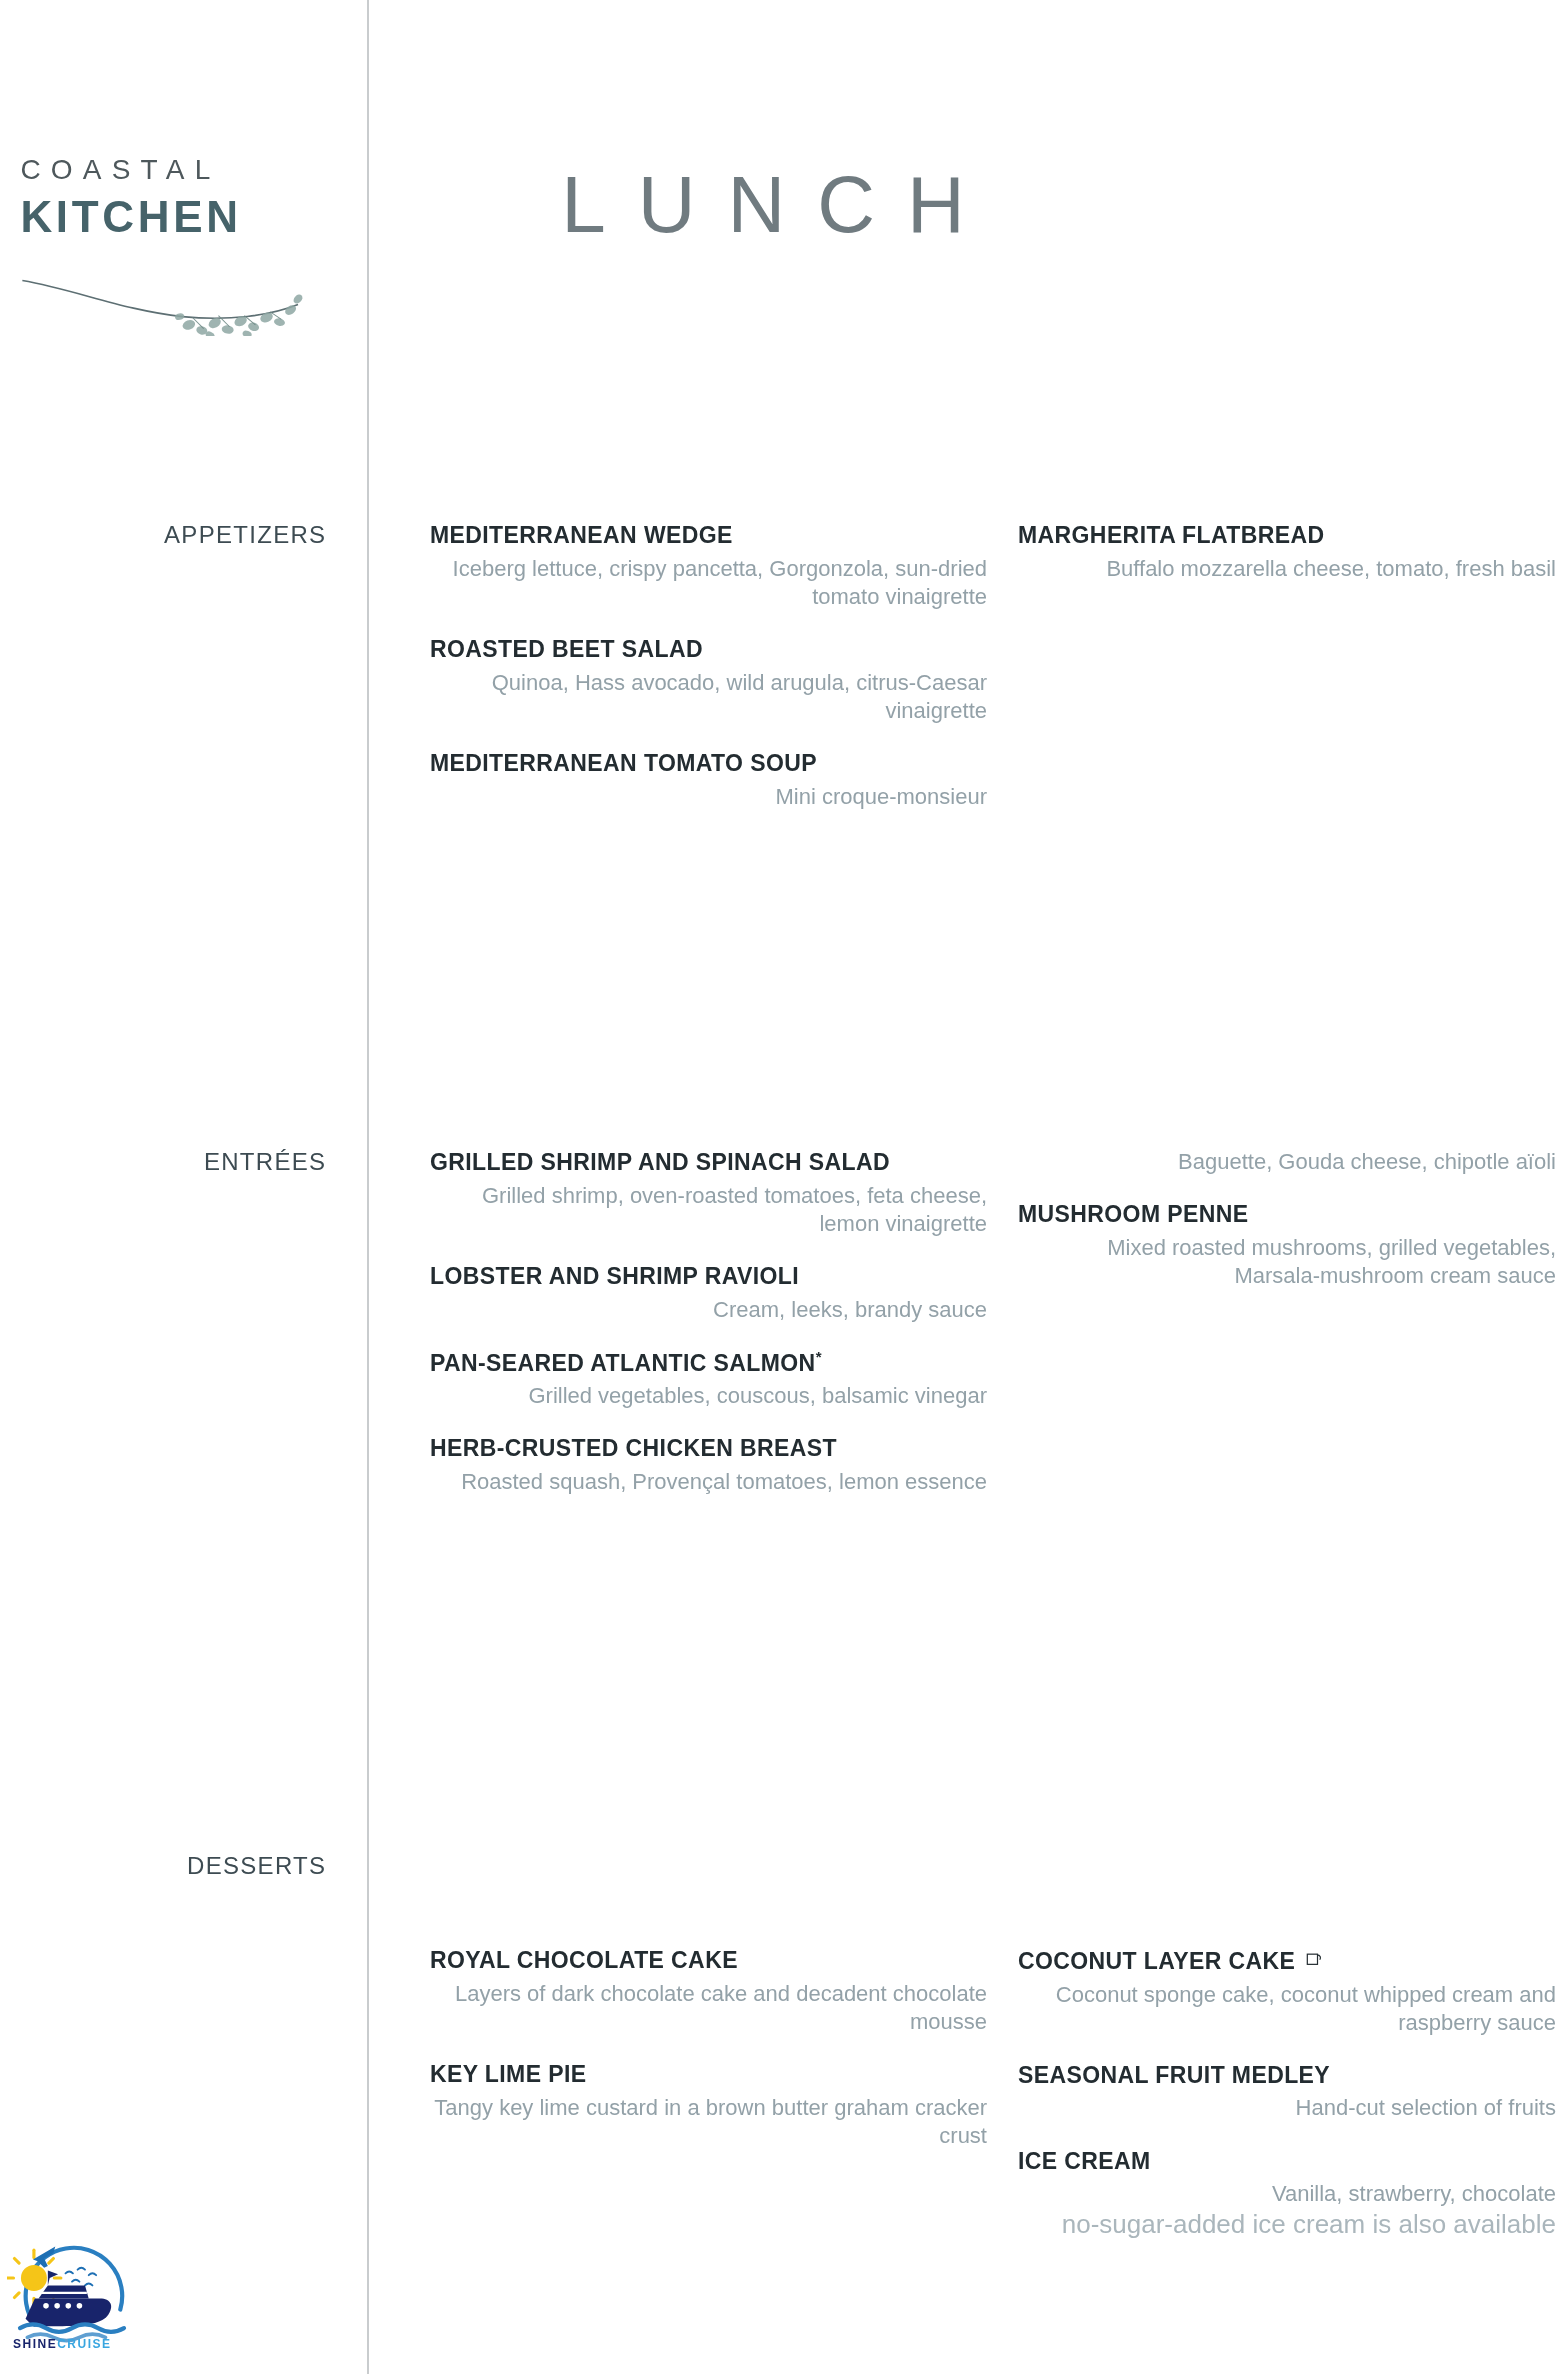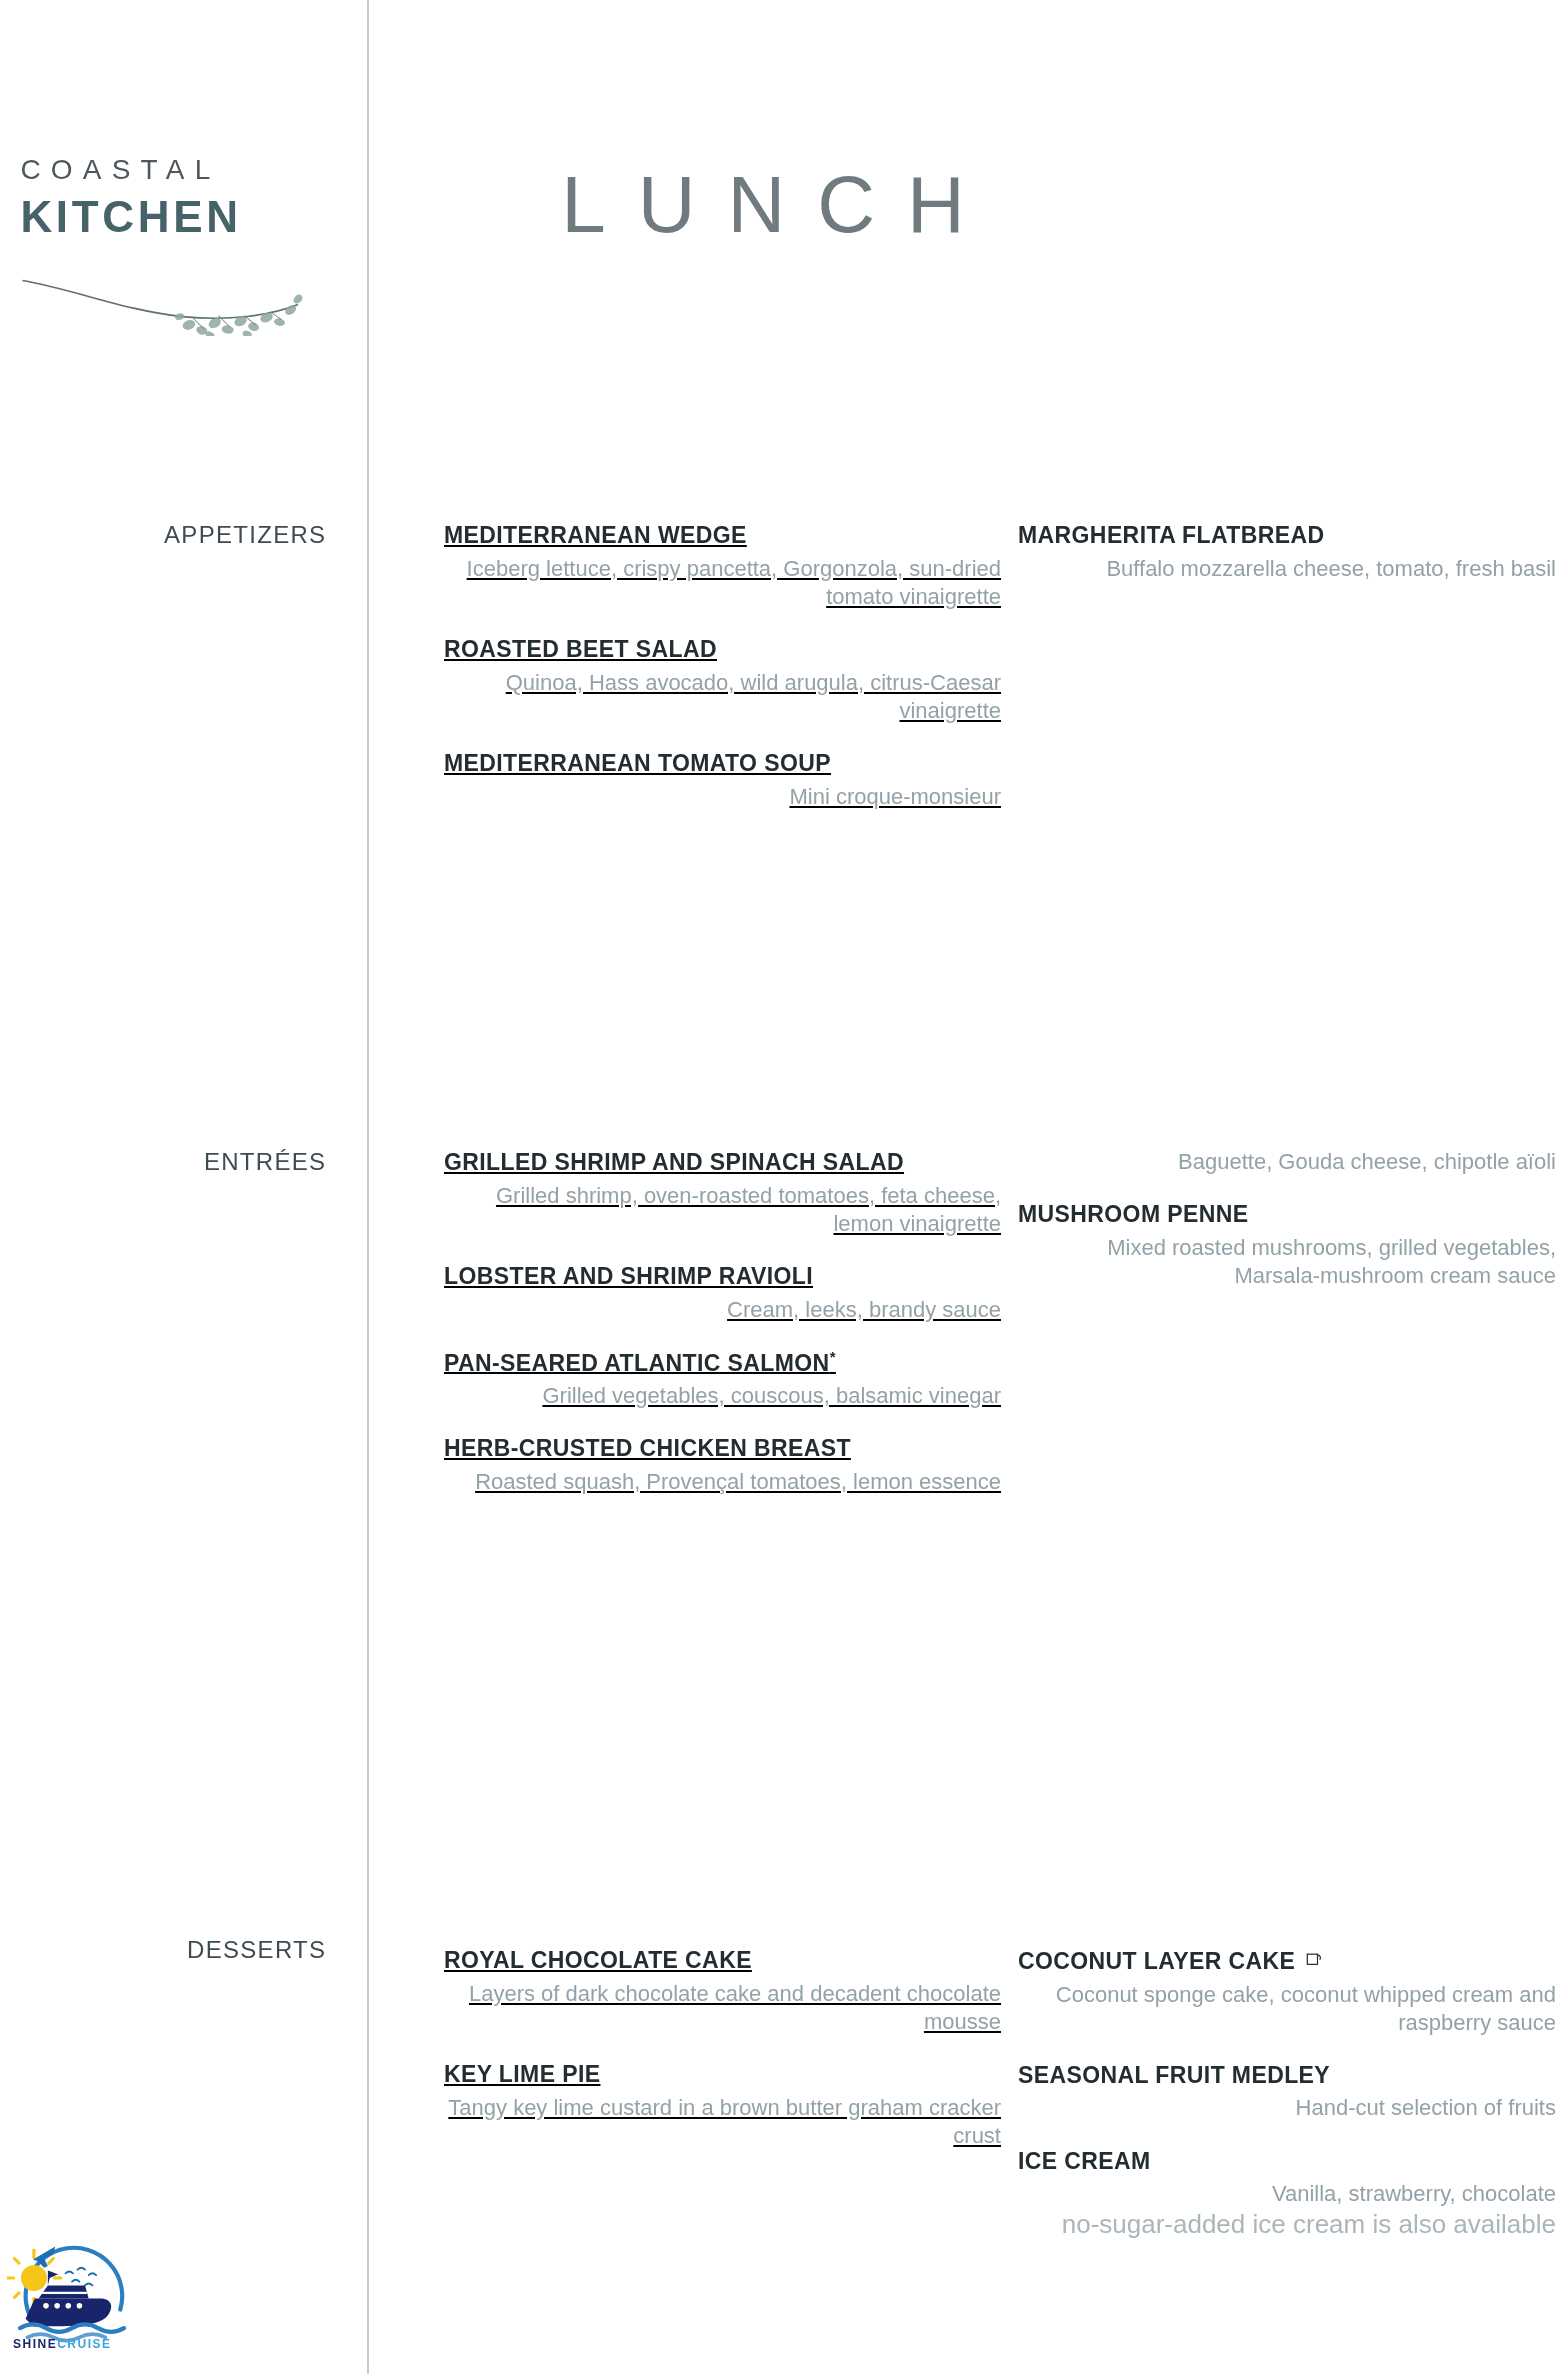--- a/index.html
+++ b/index.html
@@ -41,25 +41,25 @@
 
   
   .sec-label{
     position:absolute;
     width:306px;text-align:right;
     font-size:24px;letter-spacing:1.3px;color:#3d4b52;font-weight:500;
     left:20.4px;
   }
   .sec-appetizers{top:521px;}
   .sec-entrees{top:1148px;}
-  .sec-desserts{top:1936px;}
+  .sec-desserts{top:1852px;}
 
   
   .col{position:absolute;}
-  .col-left{left:444px;width:557px;text-decoration:underline;}
+  .col-left{left:430px;width:557px;}
   .col-right{left:1018px;width:538px;}
 
   .item{margin-bottom:24px;}
   .item:last-child{margin-bottom:0;}
   .item-name{
     font-size:23px;letter-spacing:0.4px;color:#232c31;font-weight:600;
     line-height:1.22;margin:0 0 5.6px 0;white-space:nowrap;
   }
   .item-desc{
     font-size:22px;color:#93a1a8;font-weight:400;line-height:1.28;margin:0;text-align:right;

